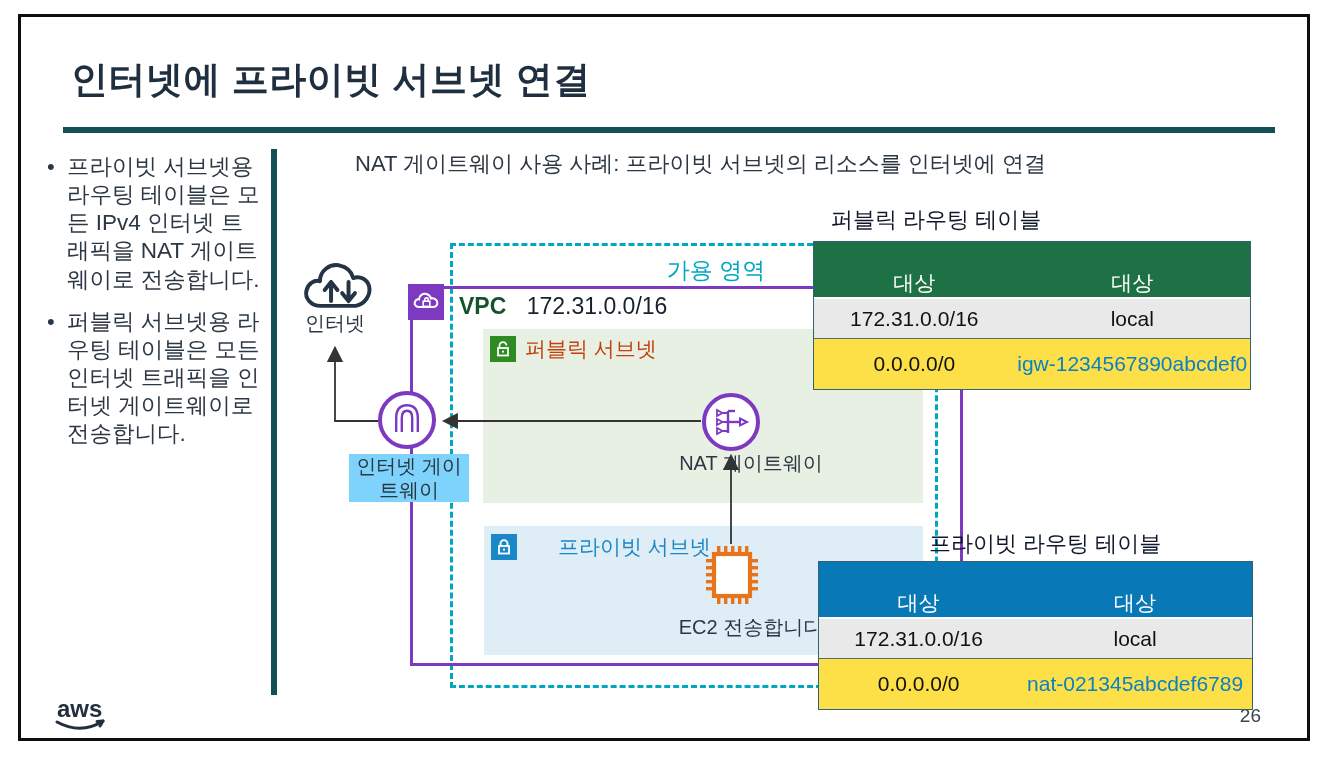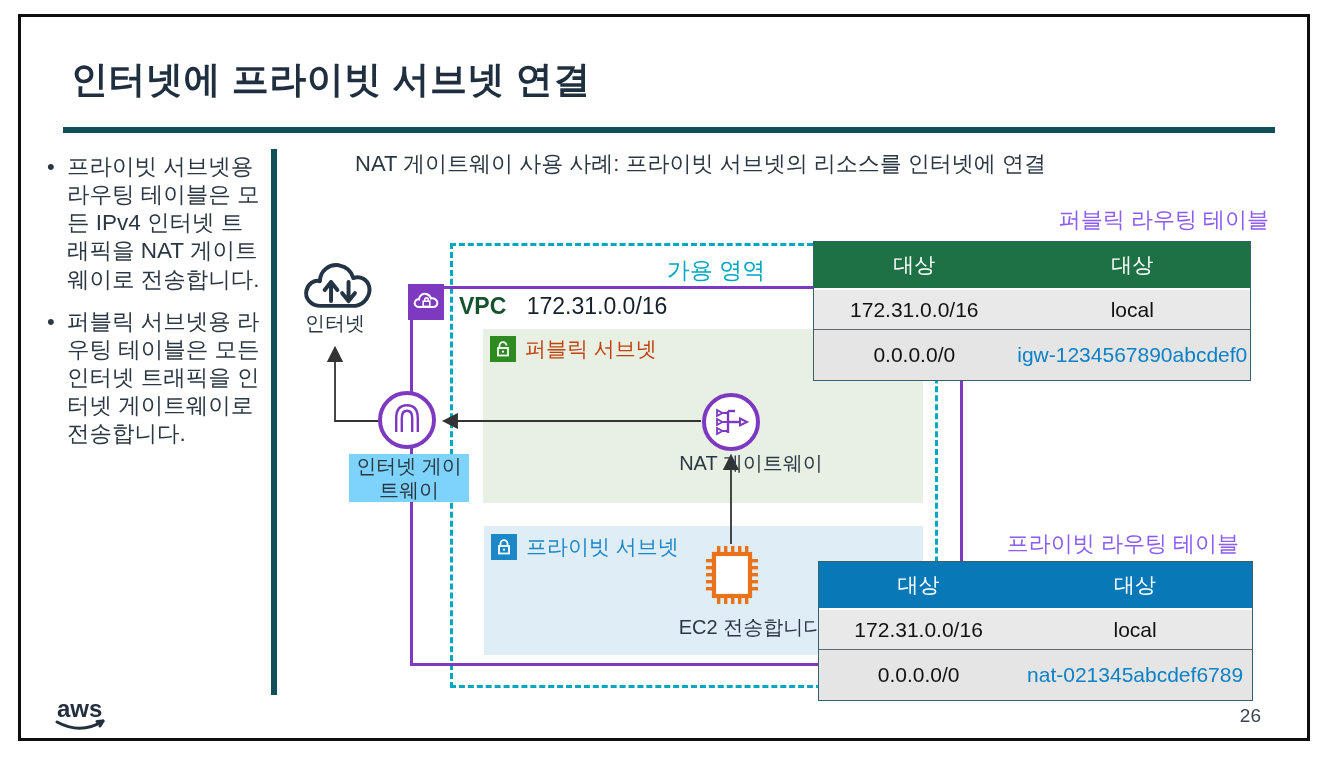--- a/index.html
+++ b/index.html
@@ -51,45 +51,45 @@
                z-index:4; display:flex; align-items:center; justify-content:center; }
   .vpc-title { position:absolute; left:438px; top:276px; z-index:4; font-size:23px; }
   .vpc-title .vpc-word { color:#14532d; font-weight:700; }
   .vpc-title .cidr { color:#17212b; margin-left:14px; }
 
   .az-label { position:absolute; left:600px; top:238px; width:190px; text-align:center;
               font-size:23px; color:#00a7c1; z-index:4; }
 
   .subnet-tag { position:absolute; z-index:4; display:flex; align-items:center; }
   .tag-public  { left:469px; top:318px; }
-  .tag-private { left:470px; top:516px; }
+  .tag-private { left:470px; top:516px;gap:32px; }
   .lock-badge { width:26px; height:26px; display:flex; align-items:center; justify-content:center; }
   .lock-public  { background:#2e8b22; }
   .lock-private { background:#1b87c6; }
   .subnet-tag .tag-txt { margin-left:9px; font-size:21px; }
   .tag-public  .tag-txt { color:#c2410c; }
   .tag-private .tag-txt { color:#1b87c6; }
 
   
   .rt { position:absolute; z-index:5; }
-  .rt-title { position:absolute; z-index:5; font-size:22px; color:#8b5cf6; text-align:right; }
+  .rt-title { position:absolute; z-index:5; font-size:22px; color:#0f172a; text-align:left; }
   .pub-rt-title { left:810px; top:188px; width:438px; }
   .pri-rt-title { left:908px; top:512px; width:310px; }
   .rt-table { border:1px solid #35626c; background:#ffffff; }
   .pub-rt { left:792px; top:224px; width:438px; }
   .pri-rt { left:797px; top:544px; width:435px; }
   .rt-row { display:flex; width:100%; }
-  .rt-head { height:48px; border-bottom:2px solid #ffffff; }
+  .rt-head { height:57px; border-bottom:2px solid #ffffff;align-items:flex-end; }
   .pub-rt .rt-head { background:#1e7145; }
   .pri-rt .rt-head { background:#0878b6; }
   .rt-cell { display:flex; align-items:center; justify-content:center; font-size:21px; }
   .rt-c1 { width:46%; } .rt-c2 { width:54%; }
   .rt-head .rt-cell { color:#ffffff; }
   .rt-r1 { height:40px; background:#e9e9e9; border-bottom:1px solid #5a6b72; color:#111; }
-  .rt-r2 { height:50px; background:#e5e5e5; color:#111; }
+  .rt-r2 { height:50px; background:#fde047; color:#111; }
   .rt-link { color:#0a80c6; }
 
   .aws-logo { position:absolute; left:30px; top:676px; z-index:4; }
   .page-number { position:absolute; left:1180px; top:688px; width:60px; text-align:right;
                  font-size:19px; color:#3c4650; z-index:4; }
 </style>
 </head>
 <body>
 
 <div class="stage">

